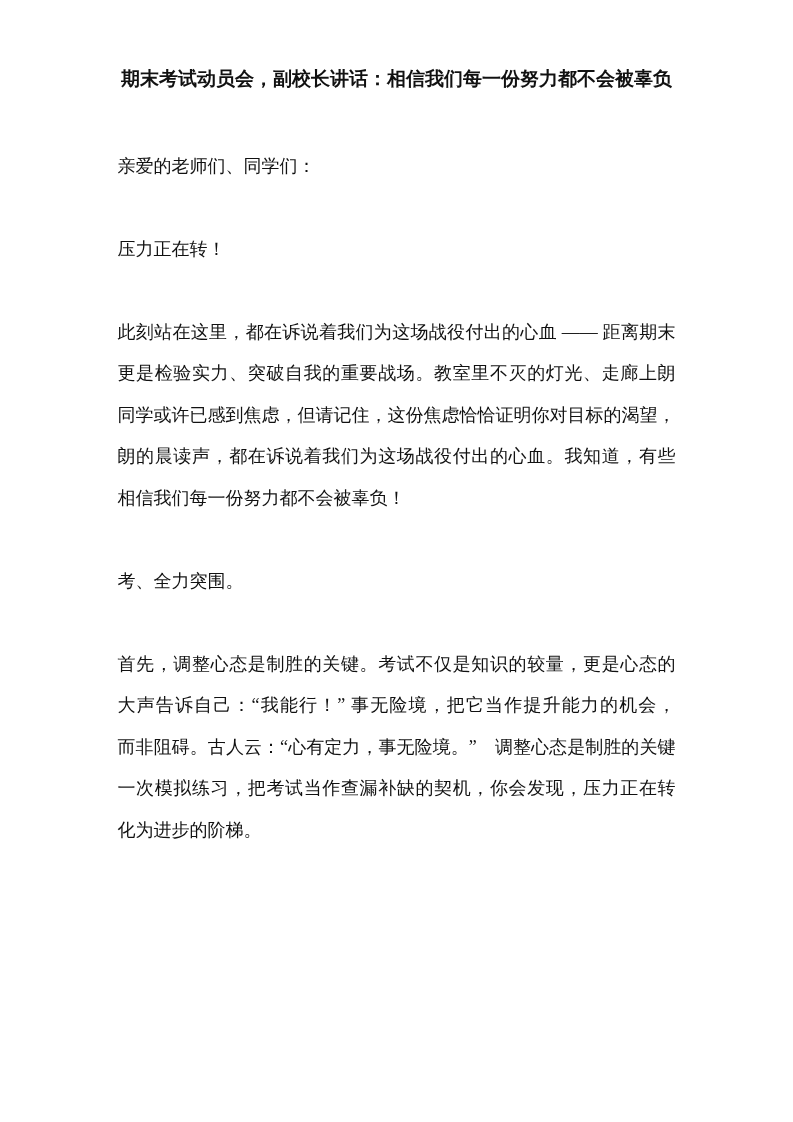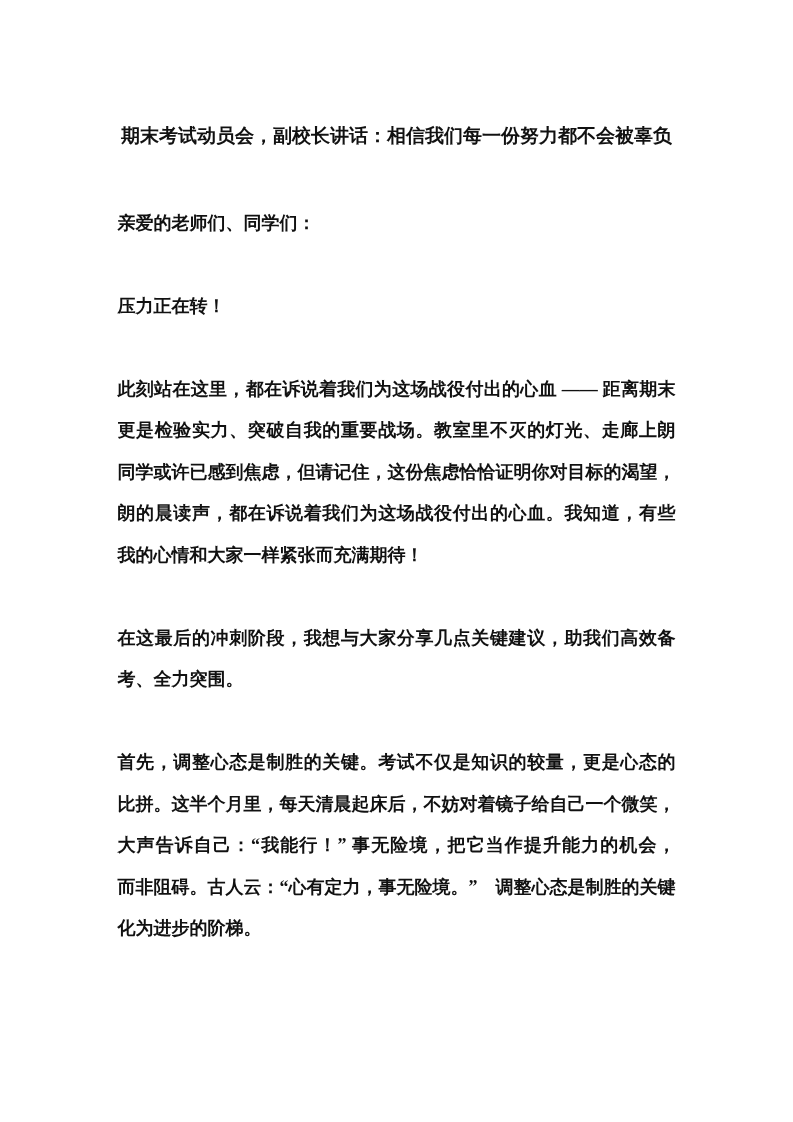--- a/index.html
+++ b/index.html
@@ -8,37 +8,36 @@
     background: #ffffff;
   }
   body {
     width: 793px;
     height: 1122px;
     overflow: hidden;
   }
   .page {
     width: 558px;
     margin: 0 auto;
-    padding-top: 115px;
+    padding-top: 58px;
     font-family: "Liberation Serif", "DejaVu Serif", serif;
     font-size: 18px;
     line-height: 41.5px;
     color: #111111;
   }
   .doc-title {
     font-size: 19px;
     font-weight: bold;
     text-align: center;
     margin: 0 0 46px 0;
     line-height: 41.5px;
     white-space: nowrap;
   }
   .para {
     margin: 0 0 41.5px 0;
-    font-weight: bold;
   }
   .para:last-child {
     margin-bottom: 0;
   }
   .ln {
     text-align: justify;
     text-align-last: justify;
   }
   .ln.last {
     text-align: justify;
@@ -58,29 +57,28 @@
 
   <div class="para">
     <div class="ln last">压力正在转！</div>
   </div>
 
   <div class="para">
     <div class="ln">此刻站在这里，都在诉说着我们为这场战役付出的心血 —— 距离期末</div>
     <div class="ln">更是检验实力、突破自我的重要战场。教室里不灭的灯光、走廊上朗</div>
     <div class="ln">同学或许已感到焦虑，但请记住，这份焦虑恰恰证明你对目标的渴望，</div>
     <div class="ln">朗的晨读声，都在诉说着我们为这场战役付出的心血。我知道，有些</div>
-    <div class="ln last">我的心情和大家一样紧张而充满期待！</div>
+    <div class="ln last">相信我们每一份努力都不会被辜负！</div>
   </div>
 
   <div class="para">
-    <div class="ln">在这最后的冲刺阶段，我想与大家分享几点关键建议，助我们高效备</div>
     <div class="ln last">考、全力突围。</div>
   </div>
 
   <div class="para">
     <div class="ln">首先，调整心态是制胜的关键。考试不仅是知识的较量，更是心态的</div>
-    <div class="ln">比拼。这半个月里，每天清晨起床后，不妨对着镜子给自己一个微笑，</div>
     <div class="ln">大声告诉自己：“我能行！” 事无险境，把它当作提升能力的机会，</div>
     <div class="ln">而非阻碍。古人云：“心有定力，事无险境。”　调整心态是制胜的关键</div>
+    <div class="ln">一次模拟练习，把考试当作查漏补缺的契机，你会发现，压力正在转</div>
     <div class="ln last">化为进步的阶梯。</div>
   </div>
 
 </div>
 
 </body></html>

